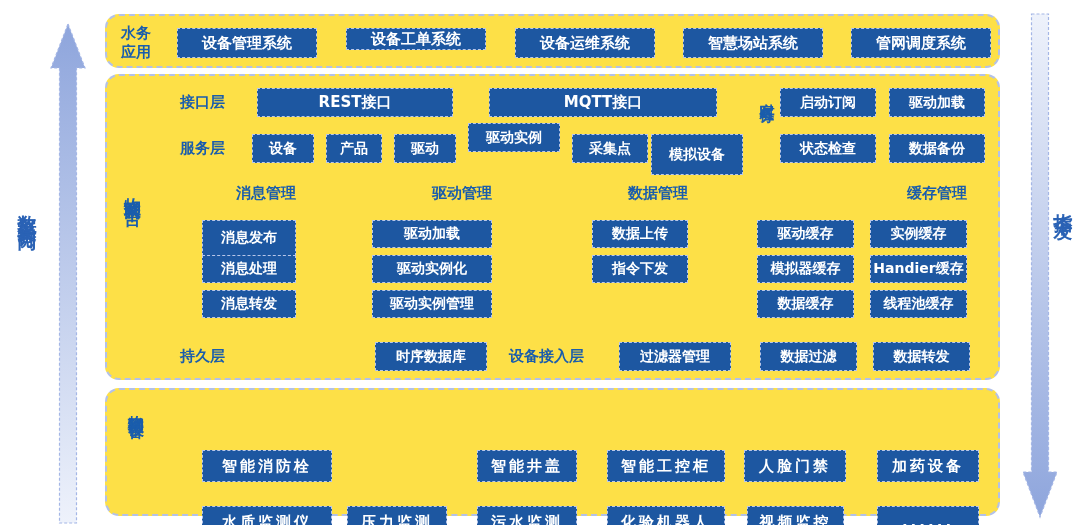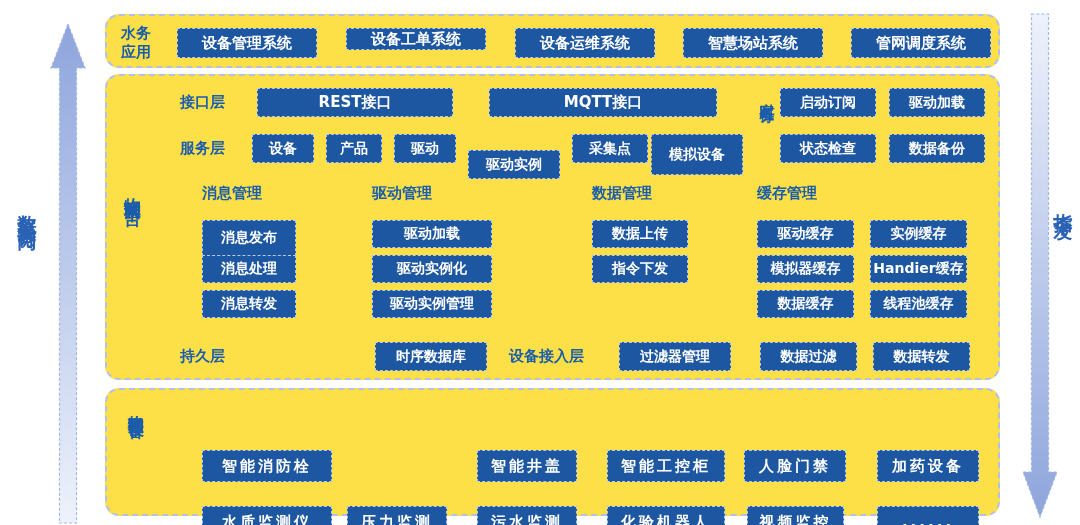--- a/index.html
+++ b/index.html
@@ -24,21 +24,21 @@
     position:absolute;color:#1a5dac;font-weight:bold;font-size:15px;
     line-height:19px;white-space:nowrap;
   }
   .vlbl{
     position:absolute;color:#1a5dac;font-weight:bold;
     writing-mode:vertical-rl;text-orientation:upright;
     letter-spacing:3px;white-space:nowrap;
   }
   .gtitle{
     position:absolute;color:#1a5dac;font-weight:bold;font-size:15px;
-    text-align:left;
+    text-align:right;
   }
   .wrap2{white-space:normal;width:36px;line-height:19px;}
   .arrow-label{
     position:absolute;color:#2a62b5;font-weight:bold;font-size:19px;
     writing-mode:vertical-rl;text-orientation:upright;letter-spacing:3px;
   }
   svg{position:absolute;display:block;}
 </style>
 </head>
 <body>
@@ -84,21 +84,21 @@
   <div class="vlbl" style="left:650px;top:14px;font-size:15px;letter-spacing:2px">定时任务</div>
   <div class="b" style="left:673px;top:12px;width:96px;height:29px">启动订阅</div>
   <div class="b" style="left:782px;top:12px;width:96px;height:29px">驱动加载</div>
   <div class="b" style="left:673px;top:58px;width:96px;height:29px">状态检查</div>
   <div class="b" style="left:782px;top:58px;width:96px;height:29px">数据备份</div>
 
   <div class="lbl" style="left:73px;top:63px">服务层</div>
   <div class="b" style="left:145px;top:58px;width:62px;height:29px">设备</div>
   <div class="b" style="left:219px;top:58px;width:56px;height:29px">产品</div>
   <div class="b" style="left:287px;top:58px;width:62px;height:29px">驱动</div>
-  <div class="b" style="left:361px;top:74px;width:92px;height:29px">驱动实例</div>
+  <div class="b" style="left:361px;top:47px;width:92px;height:29px">驱动实例</div>
   <div class="b" style="left:465px;top:58px;width:76px;height:29px">采集点</div>
   <div class="b" style="left:544px;top:58px;width:92px;height:41px">模拟设备</div>
 
   <div class="gtitle" style="left:95px;top:108px;width:94px">消息管理</div>
   <div class="b" style="left:95px;top:144px;width:94px;height:36px">消息发布</div>
   <div class="b" style="left:95px;top:179px;width:94px;height:28px">消息处理</div>
   <div class="b" style="left:95px;top:214px;width:94px;height:28px">消息转发</div>
 
   <div class="gtitle" style="left:265px;top:108px;width:120px">驱动管理</div>
   <div class="b" style="left:265px;top:144px;width:120px;height:28px">驱动加载</div>

